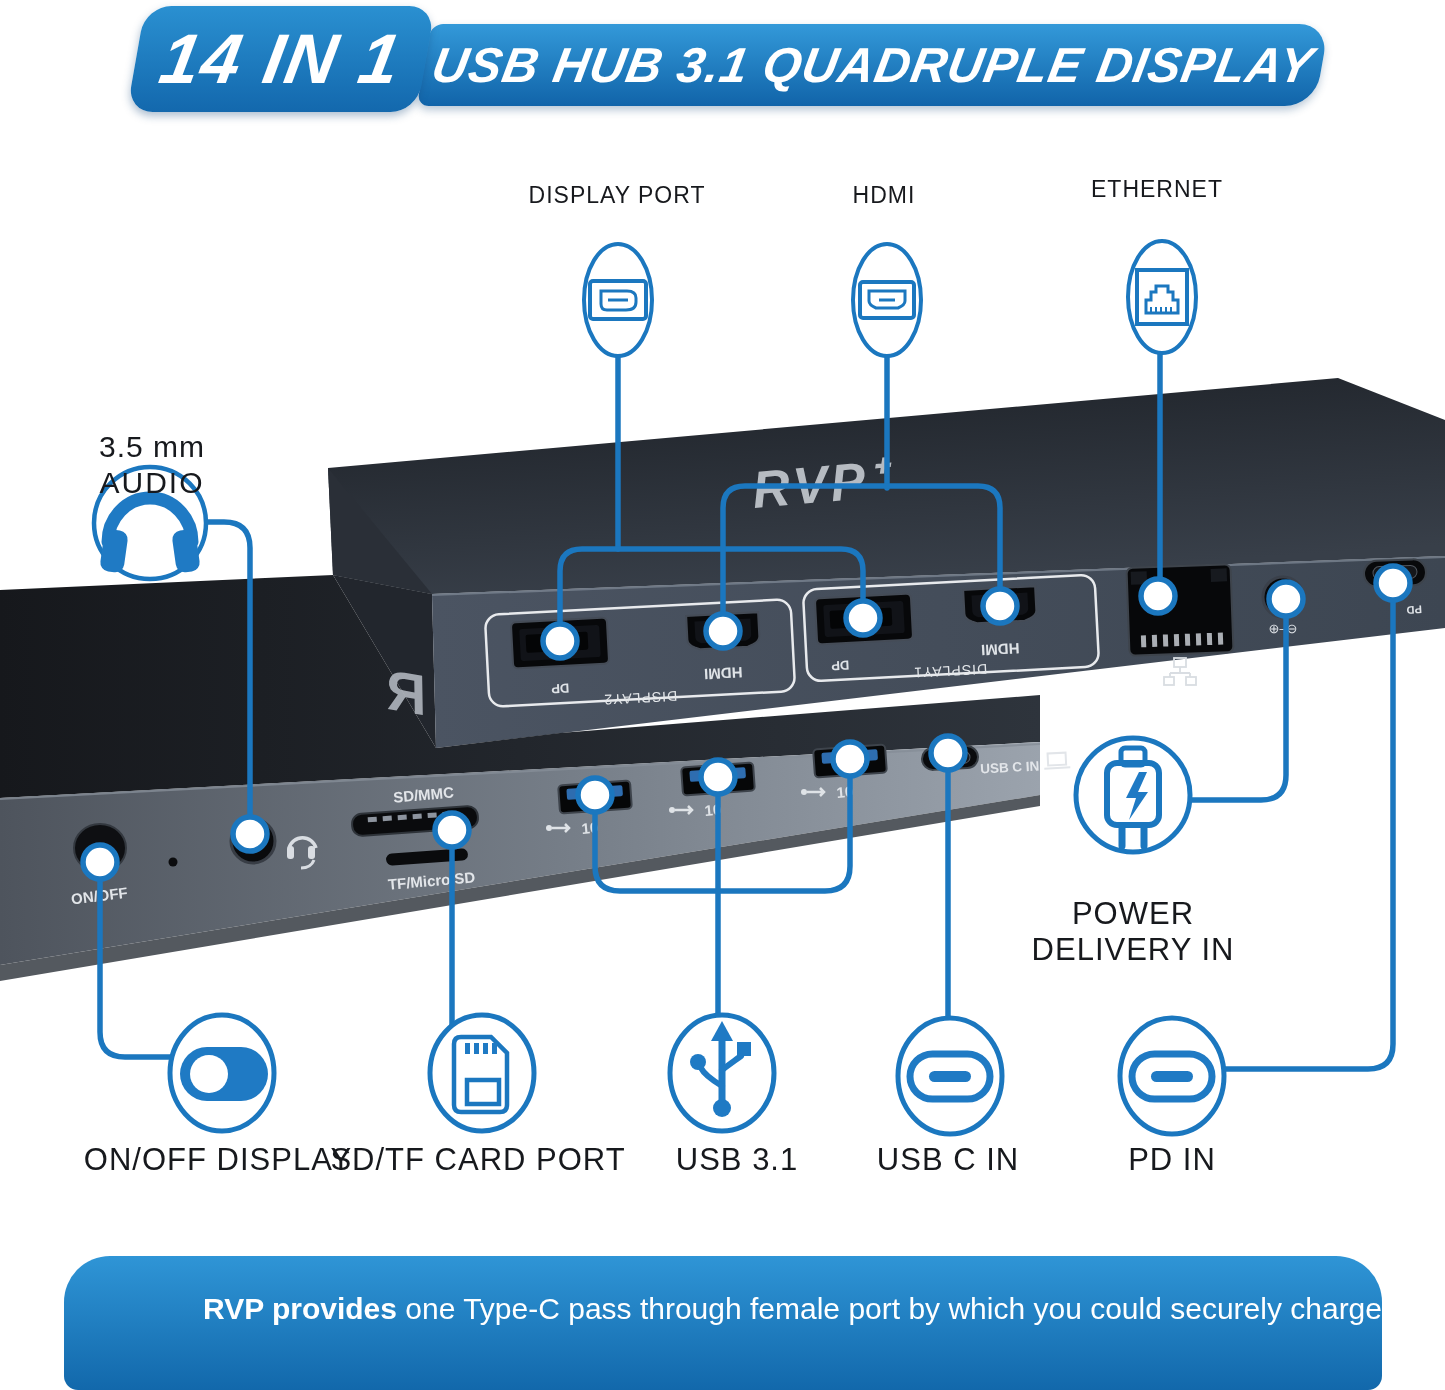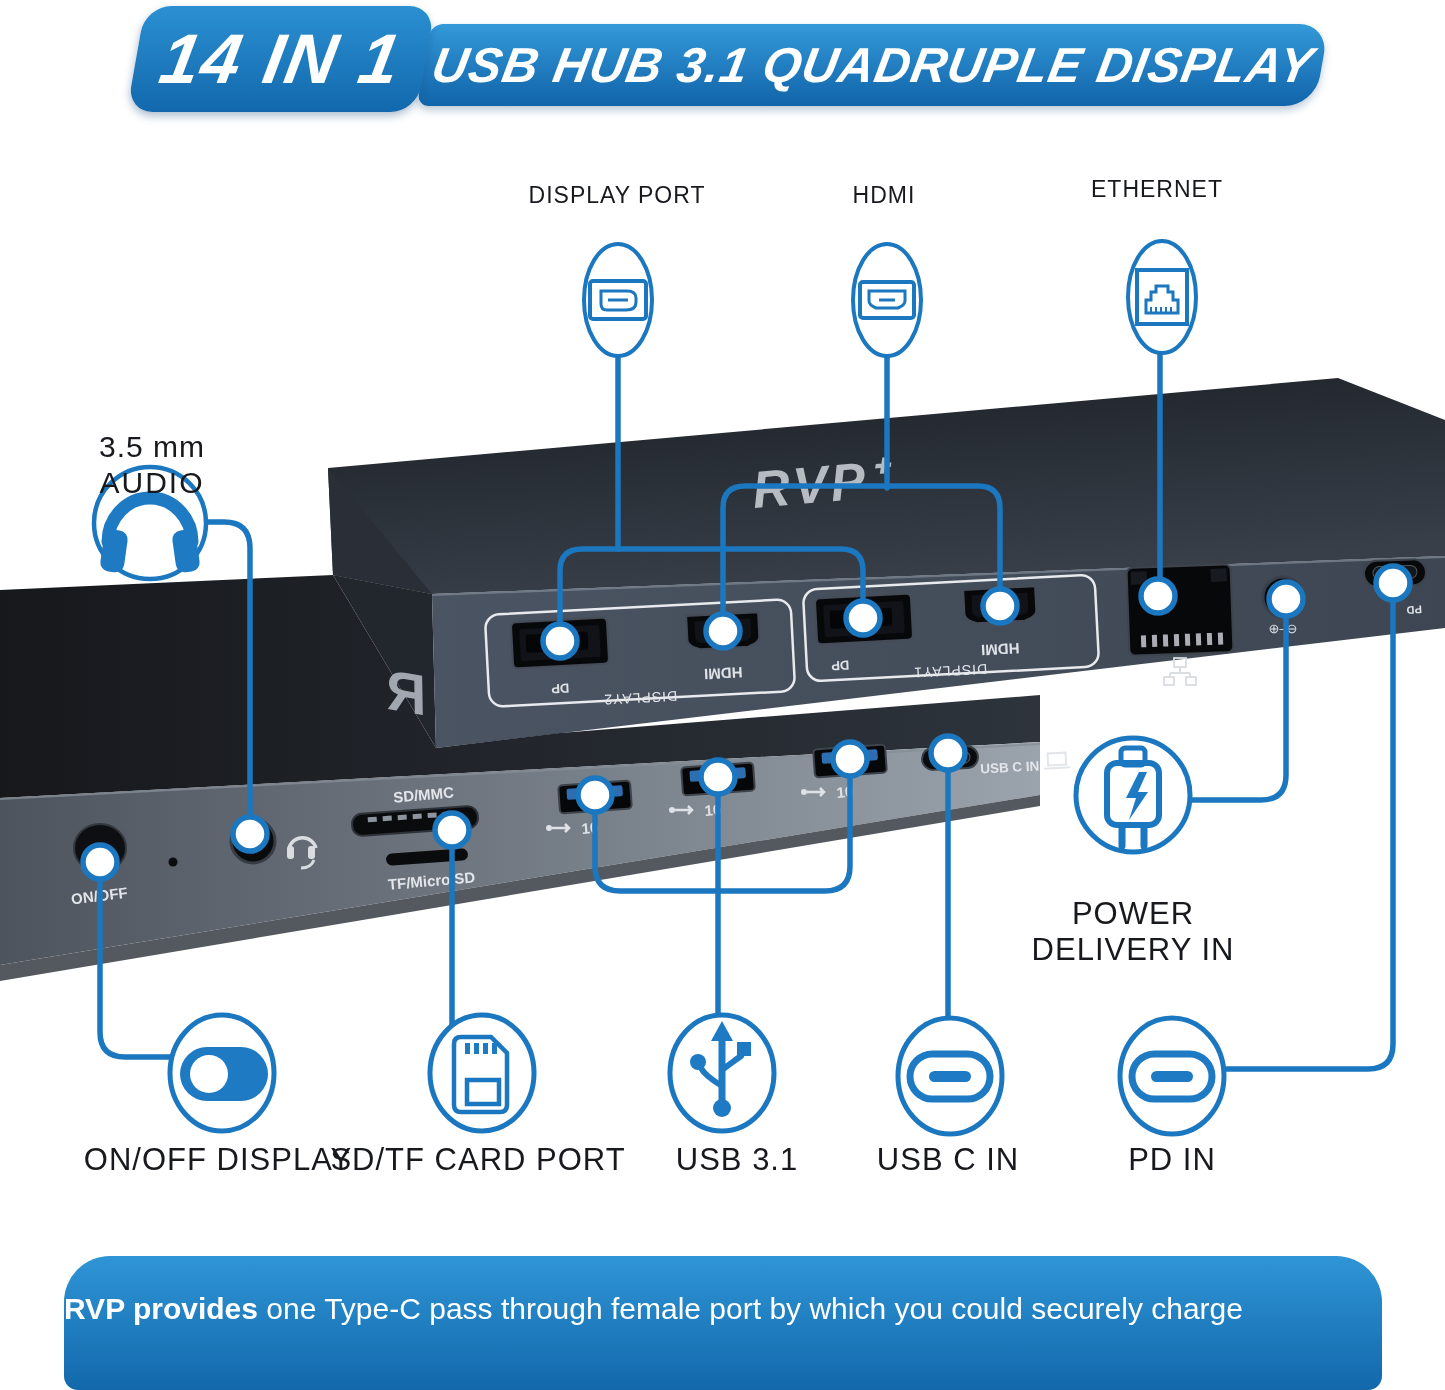--- a/index.html
+++ b/index.html
@@ -19,21 +19,21 @@
   .badge span{color:#fff;font-weight:bold;font-style:italic;font-size:70px;letter-spacing:2px;}
   .titlebar{position:absolute;left:424px;top:24px;width:898px;height:82px;
          border-radius:12px 30px 30px 12px;background:linear-gradient(180deg,#3399d9,#1164a9);
          transform:skewX(-10deg);z-index:2;display:flex;align-items:center;justify-content:center;
          box-shadow:0 4px 8px rgba(20,70,120,.3);}
   .titlebar span{color:#fff;font-weight:bold;font-style:italic;font-size:49px;letter-spacing:1px;}
   
   .banner{position:absolute;left:64px;top:1256px;width:1318px;height:134px;
           border-radius:46px 46px 14px 14px;
           background:linear-gradient(180deg,#2f95d6,#1268ab);
-          color:#fff;text-align:left;font-size:30px;line-height:45px;padding-top:30px;
+          color:#fff;text-align:right;font-size:30px;line-height:45px;padding-top:30px;
           box-sizing:border-box;}
   .banner b{font-weight:bold;}
 </style>
 </head>
 <body>
 
 <div class="stage">
 
 <svg width="1445" height="1390" viewBox="0 0 1445 1390">
   <defs>

